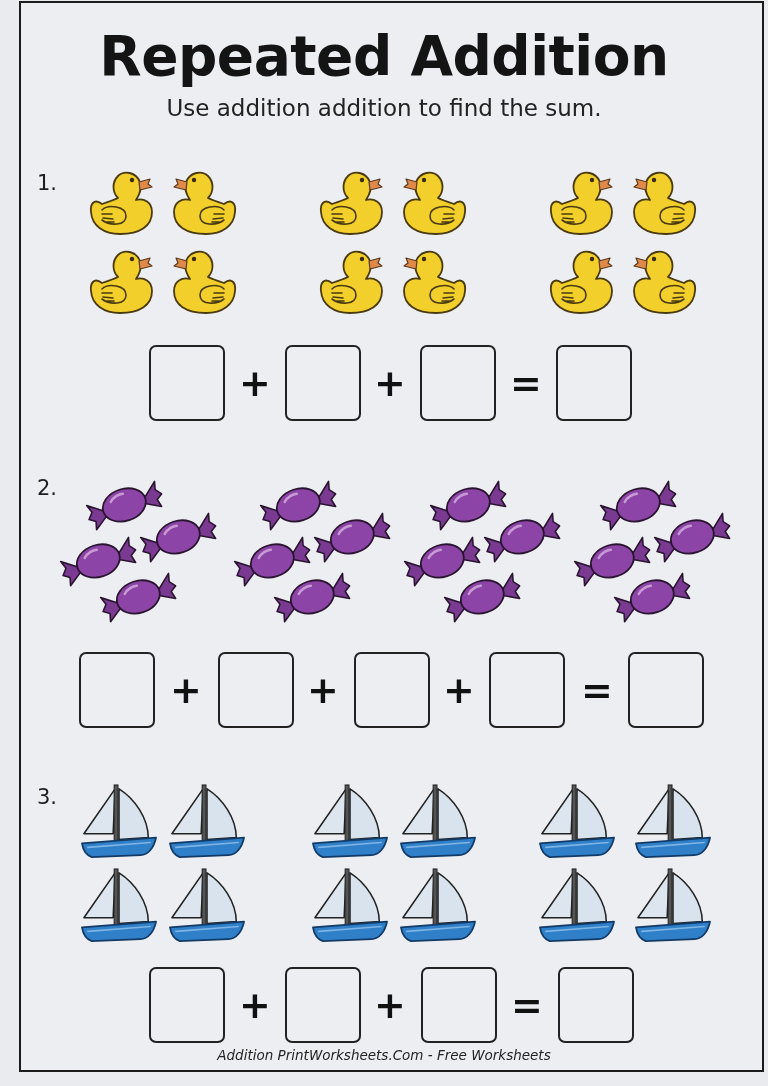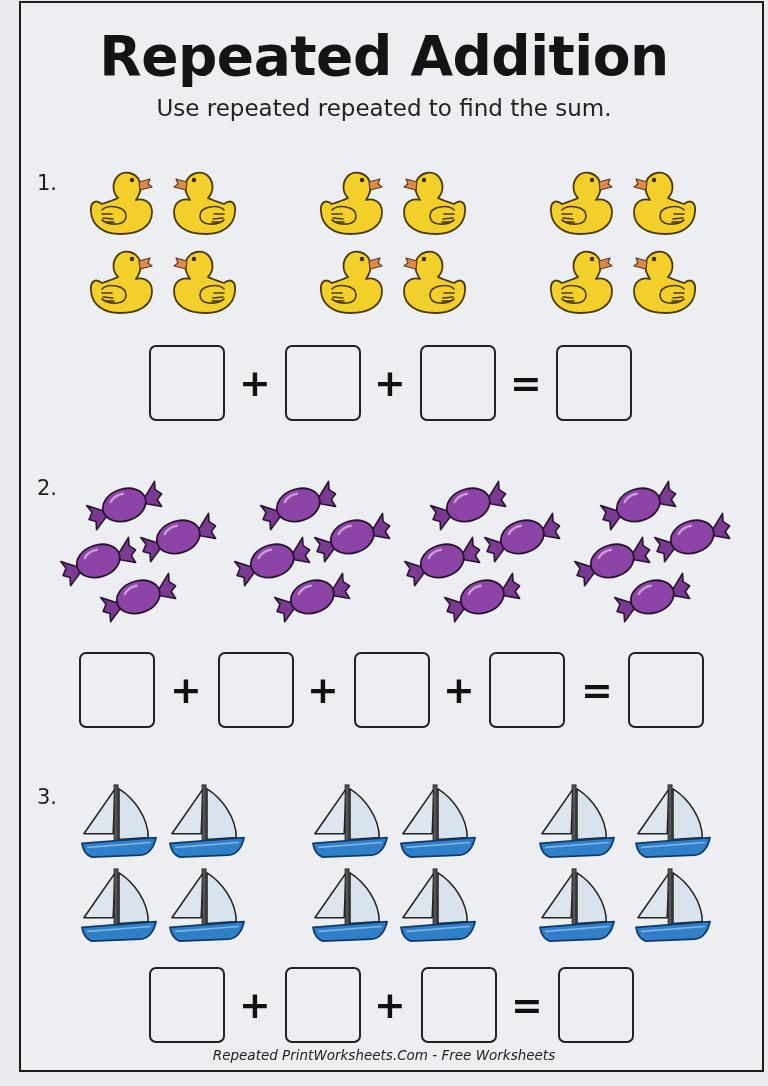--- a/index.html
+++ b/index.html
@@ -88,21 +88,21 @@
       <rect x="35" y="2" width="4" height="60" fill="#555" stroke="#222" stroke-width="1"></rect>
       <path d="M2 62 L78 56 C76 66 70 74 62 74 L12 76 C6 74 3 68 2 62 Z" fill="#2f7fc9" stroke="#123a66" stroke-width="1.8" stroke-linejoin="round"></path>
       <path d="M8 66 L72 61" stroke="#7fb4e4" stroke-width="1.6" stroke-linecap="round"></path>
     </symbol>
   </defs>
 </svg>
 
 <div class="sheet"></div>
 
 <h1 class="title">Repeated Addition</h1>
-<p class="subtitle">Use repeated repeated to find the sum.</p>
+<p class="subtitle">Use addition addition to find the sum.</p>
 
 <div class="qnum" style="left:37px; top:171px;">1.</div>
 
 <div class="group" style="left:88px; top:168px;">
   <div class="item" style="left:0; top:0;">
       <svg width="70" height="68">
         <use href="#duck"></use>
       </svg>
     </div>
   <div class="item" style="left:80px; top:0;">
@@ -351,13 +351,13 @@
 <div>
   <div class="box" style="left:149px; top:967px;"></div>
   <div class="op" style="left:235px; top:985px;">+</div>
   <div class="box" style="left:285px; top:967px;"></div>
   <div class="op" style="left:370px; top:985px;">+</div>
   <div class="box" style="left:421px; top:967px;"></div>
   <div class="op" style="left:507px; top:985px;">=</div>
   <div class="box" style="left:558px; top:967px;"></div>
 </div>
 
-<div class="footer">Repeated PrintWorksheets.Com - Free Worksheets</div>
+<div class="footer">Addition PrintWorksheets.Com - Free Worksheets</div>
 
 </body></html>

